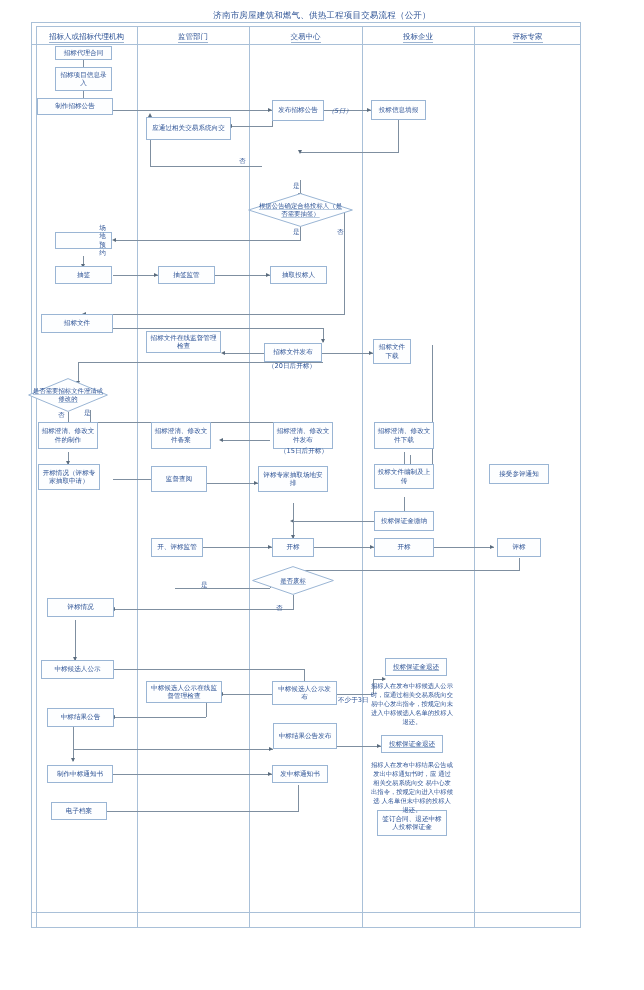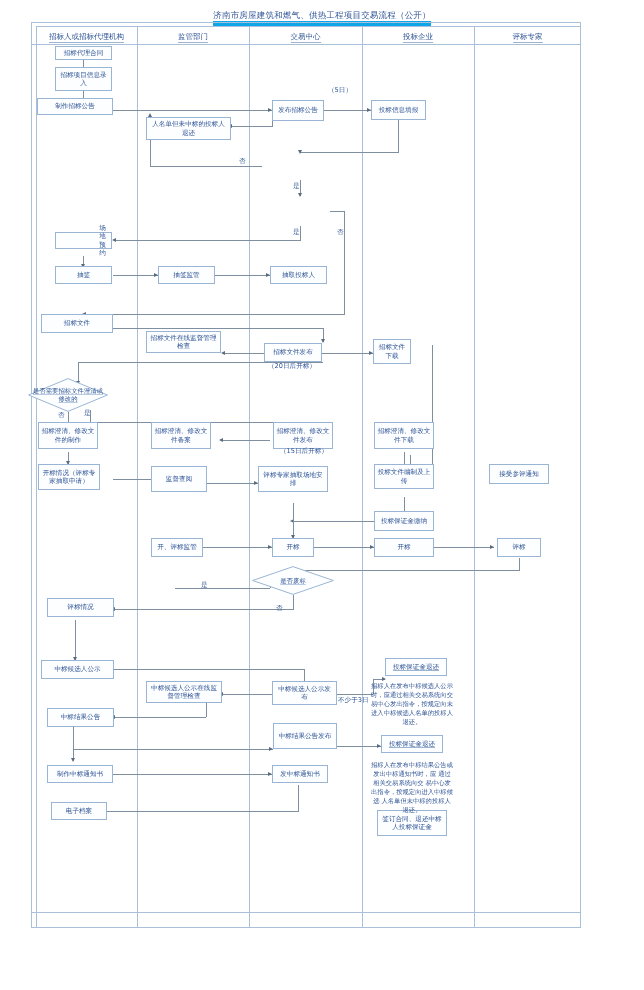--- a/index.html
+++ b/index.html
@@ -1,21 +1,21 @@
 <!DOCTYPE html>
 <html><head>
 <meta charset="utf-8">
 <style>
   html,body{margin:0;padding:0;background:#ffffff;}
   body{font-family:"DejaVu Sans","Liberation Sans",sans-serif;}
   #page{position:relative;width:644px;height:990px;background:#fff;overflow:hidden;}
 
   .title{position:absolute;left:0;top:10px;width:644px;text-align:center;
          font-size:8.5px;color:#2f5496;letter-spacing:.2px;}
-  .title span{border-bottom:5px solid #0ea5e9;padding-bottom:1px;}
+  .title span{border-bottom:1px solid #0ea5e9;padding-bottom:1px;font-family:Liberation Mono, monospace;}
 
   
   .lane-table{position:absolute;left:31px;top:22px;width:550px;height:906px;
               border:1px solid #a9c0d8;box-sizing:border-box;}
   .lane-inner{position:absolute;left:36px;top:26px;width:545px;height:902px;
               border:1px solid #a9c0d8;box-sizing:border-box;}
   .vline{position:absolute;top:26px;width:1px;height:902px;background:#a9c0d8;}
   .hline-head{position:absolute;left:31px;top:44px;width:550px;height:1px;background:#a9c0d8;}
   .hline-foot{position:absolute;left:31px;top:912px;width:550px;height:1px;background:#a9c0d8;}
 
@@ -218,23 +218,29 @@
 
   <div class="v" style="left:298px;top:785px;height:26px;"></div>
   <div class="h" style="left:85px;top:811px;width:214px;"></div>
   <div class="ar ar-l" style="left:82px;top:808.5px;"></div>
 
   <div class="node" style="left:55px;top:46px;width:57px;height:14px;">招标代理合同</div>
   <div class="node" style="left:55px;top:67px;width:57px;height:24px;">招标项目信息录入</div>
   <div class="node" style="left:37px;top:98px;width:76px;height:17px;">制作招标公告</div>
   <div class="node" style="left:272px;top:100px;width:52px;height:21px;">发布招标公告</div>
   <div class="node" style="left:371px;top:100px;width:55px;height:20px;">投标信息填报</div>
-  <div class="node" style="left:146px;top:117px;width:85px;height:23px;">人名单但未中标的投标人退还</div>
-
-
+  <div class="node" style="left:146px;top:117px;width:85px;height:23px;">应通过相关交易系统向交</div>
+
+
+  <div class="diamond" style="left:248px;top:193px;width:105px;height:34px;">
+    <svg class="dshape" viewBox="0 0 105 34" preserveAspectRatio="none">
+      <polygon points="52.5,0.6 104.4,17 52.5,33.4 0.6,17" fill="#fdfeff" stroke="#9ab5d4" stroke-width="1"></polygon>
+    </svg>
+    <span class="dtxt">根据公告确定合格投标人（是否需要抽签）</span>
+  </div>
 
   <div class="node" style="left:55px;top:232px;width:57px;height:17px;padding-left:40px;">场地预约</div>
   <div class="node" style="left:55px;top:266px;width:57px;height:18px;">抽签</div>
   <div class="node" style="left:158px;top:266px;width:57px;height:18px;">抽签监管</div>
   <div class="node" style="left:270px;top:266px;width:57px;height:18px;">抽取投标人</div>
 
   <div class="node" style="left:41px;top:314px;width:72px;height:19px;">招标文件</div>
   <div class="node" style="left:146px;top:331px;width:75px;height:22px;">招标文件在线监督管理检查</div>
   <div class="node" style="left:264px;top:343px;width:58px;height:19px;">招标文件发布</div>
   <div class="node" style="left:373px;top:339px;width:38px;height:25px;">招标文件下载</div>
@@ -287,18 +293,18 @@
   <div class="note" style="left:371px;top:760px;width:82px;">招标人在发布中标结果公告或发出中标通知书时，应 通过相关交易系统向交 易中心发出指令，按规定向进入中标候 选 人名单但未中标的投标人退还。</div>
 
   <div class="lbl" style="left:239px;top:157px;">否</div>
   <div class="lbl" style="left:293px;top:182px;">是</div>
   <div class="lbl" style="left:293px;top:228px;">是</div>
   <div class="lbl" style="left:337px;top:228px;">否</div>
   <div class="lbl" style="left:58px;top:411px;">否</div>
   <div class="lbl" style="left:84px;top:409px;">是</div>
   <div class="lbl" style="left:201px;top:581px;">是</div>
   <div class="lbl" style="left:276px;top:604px;">否</div>
-  <div class="lbl" style="left:328px;top:86px;">（5日）</div>
+  <div class="lbl" style="left:328px;top:107px;font-style:italic;">（5日）</div>
   <div class="lbl" style="left:268px;top:362px;">（20日后开标）</div>
   <div class="lbl" style="left:280px;top:447px;">（15日后开标）</div>
   <div class="lbl" style="left:338px;top:696px;">不少于3日</div>
 
 </div>
 
 </body></html>

